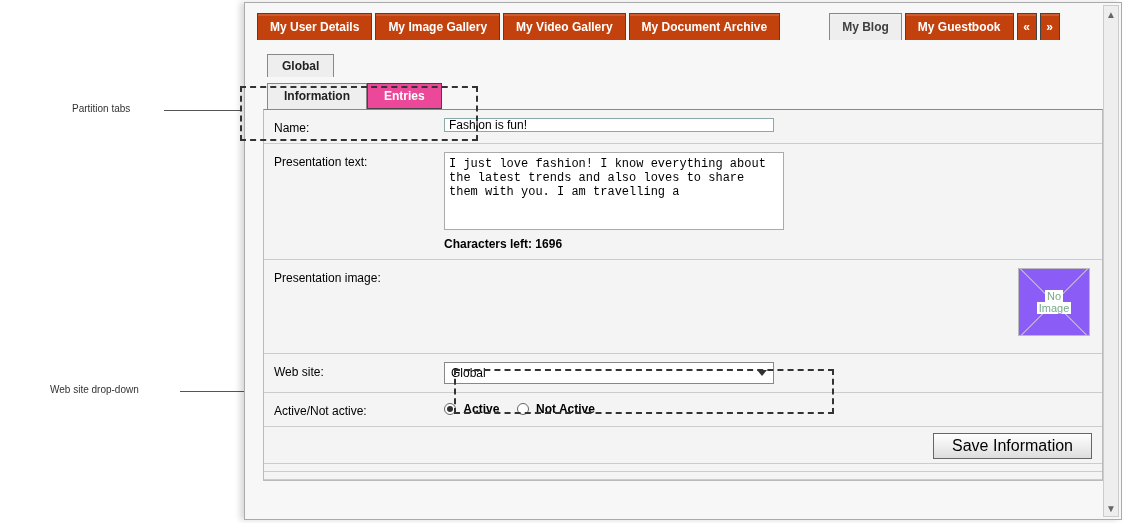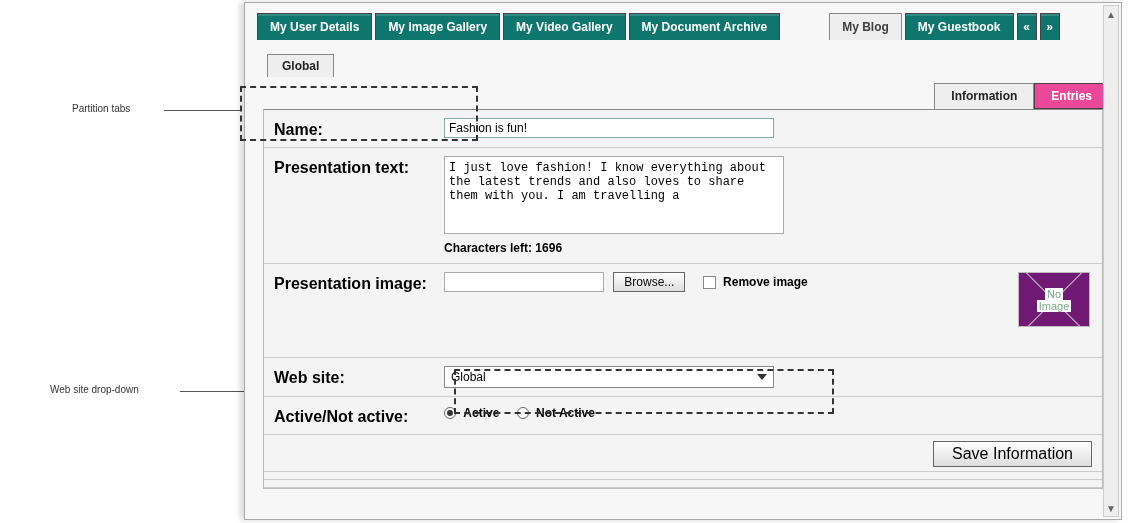--- a/index.html
+++ b/index.html
@@ -40,21 +40,21 @@
       background: #f7f7f7;
       padding: 10px 12px;
     }
     .main-tabs {
       display: flex;
       gap: 0;
       position: relative;
       margin-bottom: 14px;
     }
     .main-tab {
-      background: #0f766e;
+      background: #c2410c;
       color: #fff;
       font-weight: bold;
       font-size: 12px;
       padding: 6px 12px;
       border: 1px solid #444;
       border-bottom: none;
       margin-right: 3px;
       cursor: pointer;
       white-space: nowrap;
       box-shadow: inset 0 2px 0 rgba(255,255,255,0.15);
@@ -83,21 +83,20 @@
       font-size: 12px;
       padding: 4px 14px;
       border: 1px solid #888;
       border-bottom: none;
       cursor: pointer;
     }
     .sub-tabs {
       margin-left: 10px;
       margin-top: 6px;
       display: flex;
-      justify-content: flex-end;
     }
     .sub-tab {
       background: #eee;
       color: #222;
       font-weight: bold;
       font-size: 12px;
       padding: 5px 16px;
       border: 1px solid #888;
       border-bottom: none;
       cursor: pointer;
@@ -115,30 +114,30 @@
     }
     .form-row {
       display: flex;
       align-items: flex-start;
       padding: 8px 10px;
       border-bottom: 1px solid #ccc;
       position: relative;
     }
     .form-label {
       width: 170px;
-      font-weight: bold;
-      font-size: 16px;
+      font-weight: normal;
+      font-size: 12px;
       padding-top: 3px;
     }
     .form-field {
       flex: 1;
     }
     input[type="text"].textfield {
       width: 330px;
-      height: 20px;
+      height: 14px;
       border: 1px solid #8aa;
       padding: 1px 4px;
       font-size: 12px;
     }
     textarea.ptext {
       width: 340px;
       height: 78px;
       border: 1px solid #aaa;
       font-family: "Courier New", monospace;
       font-size: 12px;
@@ -175,23 +174,23 @@
       display: inline-block;
       vertical-align: middle;
       margin: 0 4px 0 14px;
       background: #fff;
     }
     .noimage {
       position: absolute;
       right: 12px;
       top: 8px;
       width: 72px;
-      height: 55px;
+      height: 68px;
       border: 1px solid #bbb;
-      background: #701a75;
+      background: #8b5cf6;
       font-size: 11px;
       color: #7a8;
       display: flex;
       flex-direction: column;
       align-items: center;
       justify-content: center;
       text-align: center;
       overflow: hidden;
     }
     .noimage::before, .noimage::after {
@@ -333,26 +332,20 @@
     <div class="form-row">
       <div class="form-label">Presentation text:</div>
       <div class="form-field">
         <textarea class="ptext" style="">I just love fashion! I know everything about the latest trends and also loves to share them with you. I am travelling a </textarea>
         <div class="charleft">Characters left: 1696</div>
       </div>
     </div>
 
     <div class="form-row" style="min-height:94px;">
       <div class="form-label">Presentation image:</div>
-      <div class="form-field">
-        <span class="file-input"></span>
-        <span class="browse-btn">Browse...</span>
-        <span class="checkbox"></span>
-        <span class="radio-label" style="font-weight:bold;">Remove image</span>
-      </div>
       <div class="noimage">
         <span>No</span>
         <span>Image</span>
       </div>
     </div>
 
     <div class="form-row">
       <div class="form-label">Web site:</div>
       <div class="form-field">
         <div class="dropdown">

